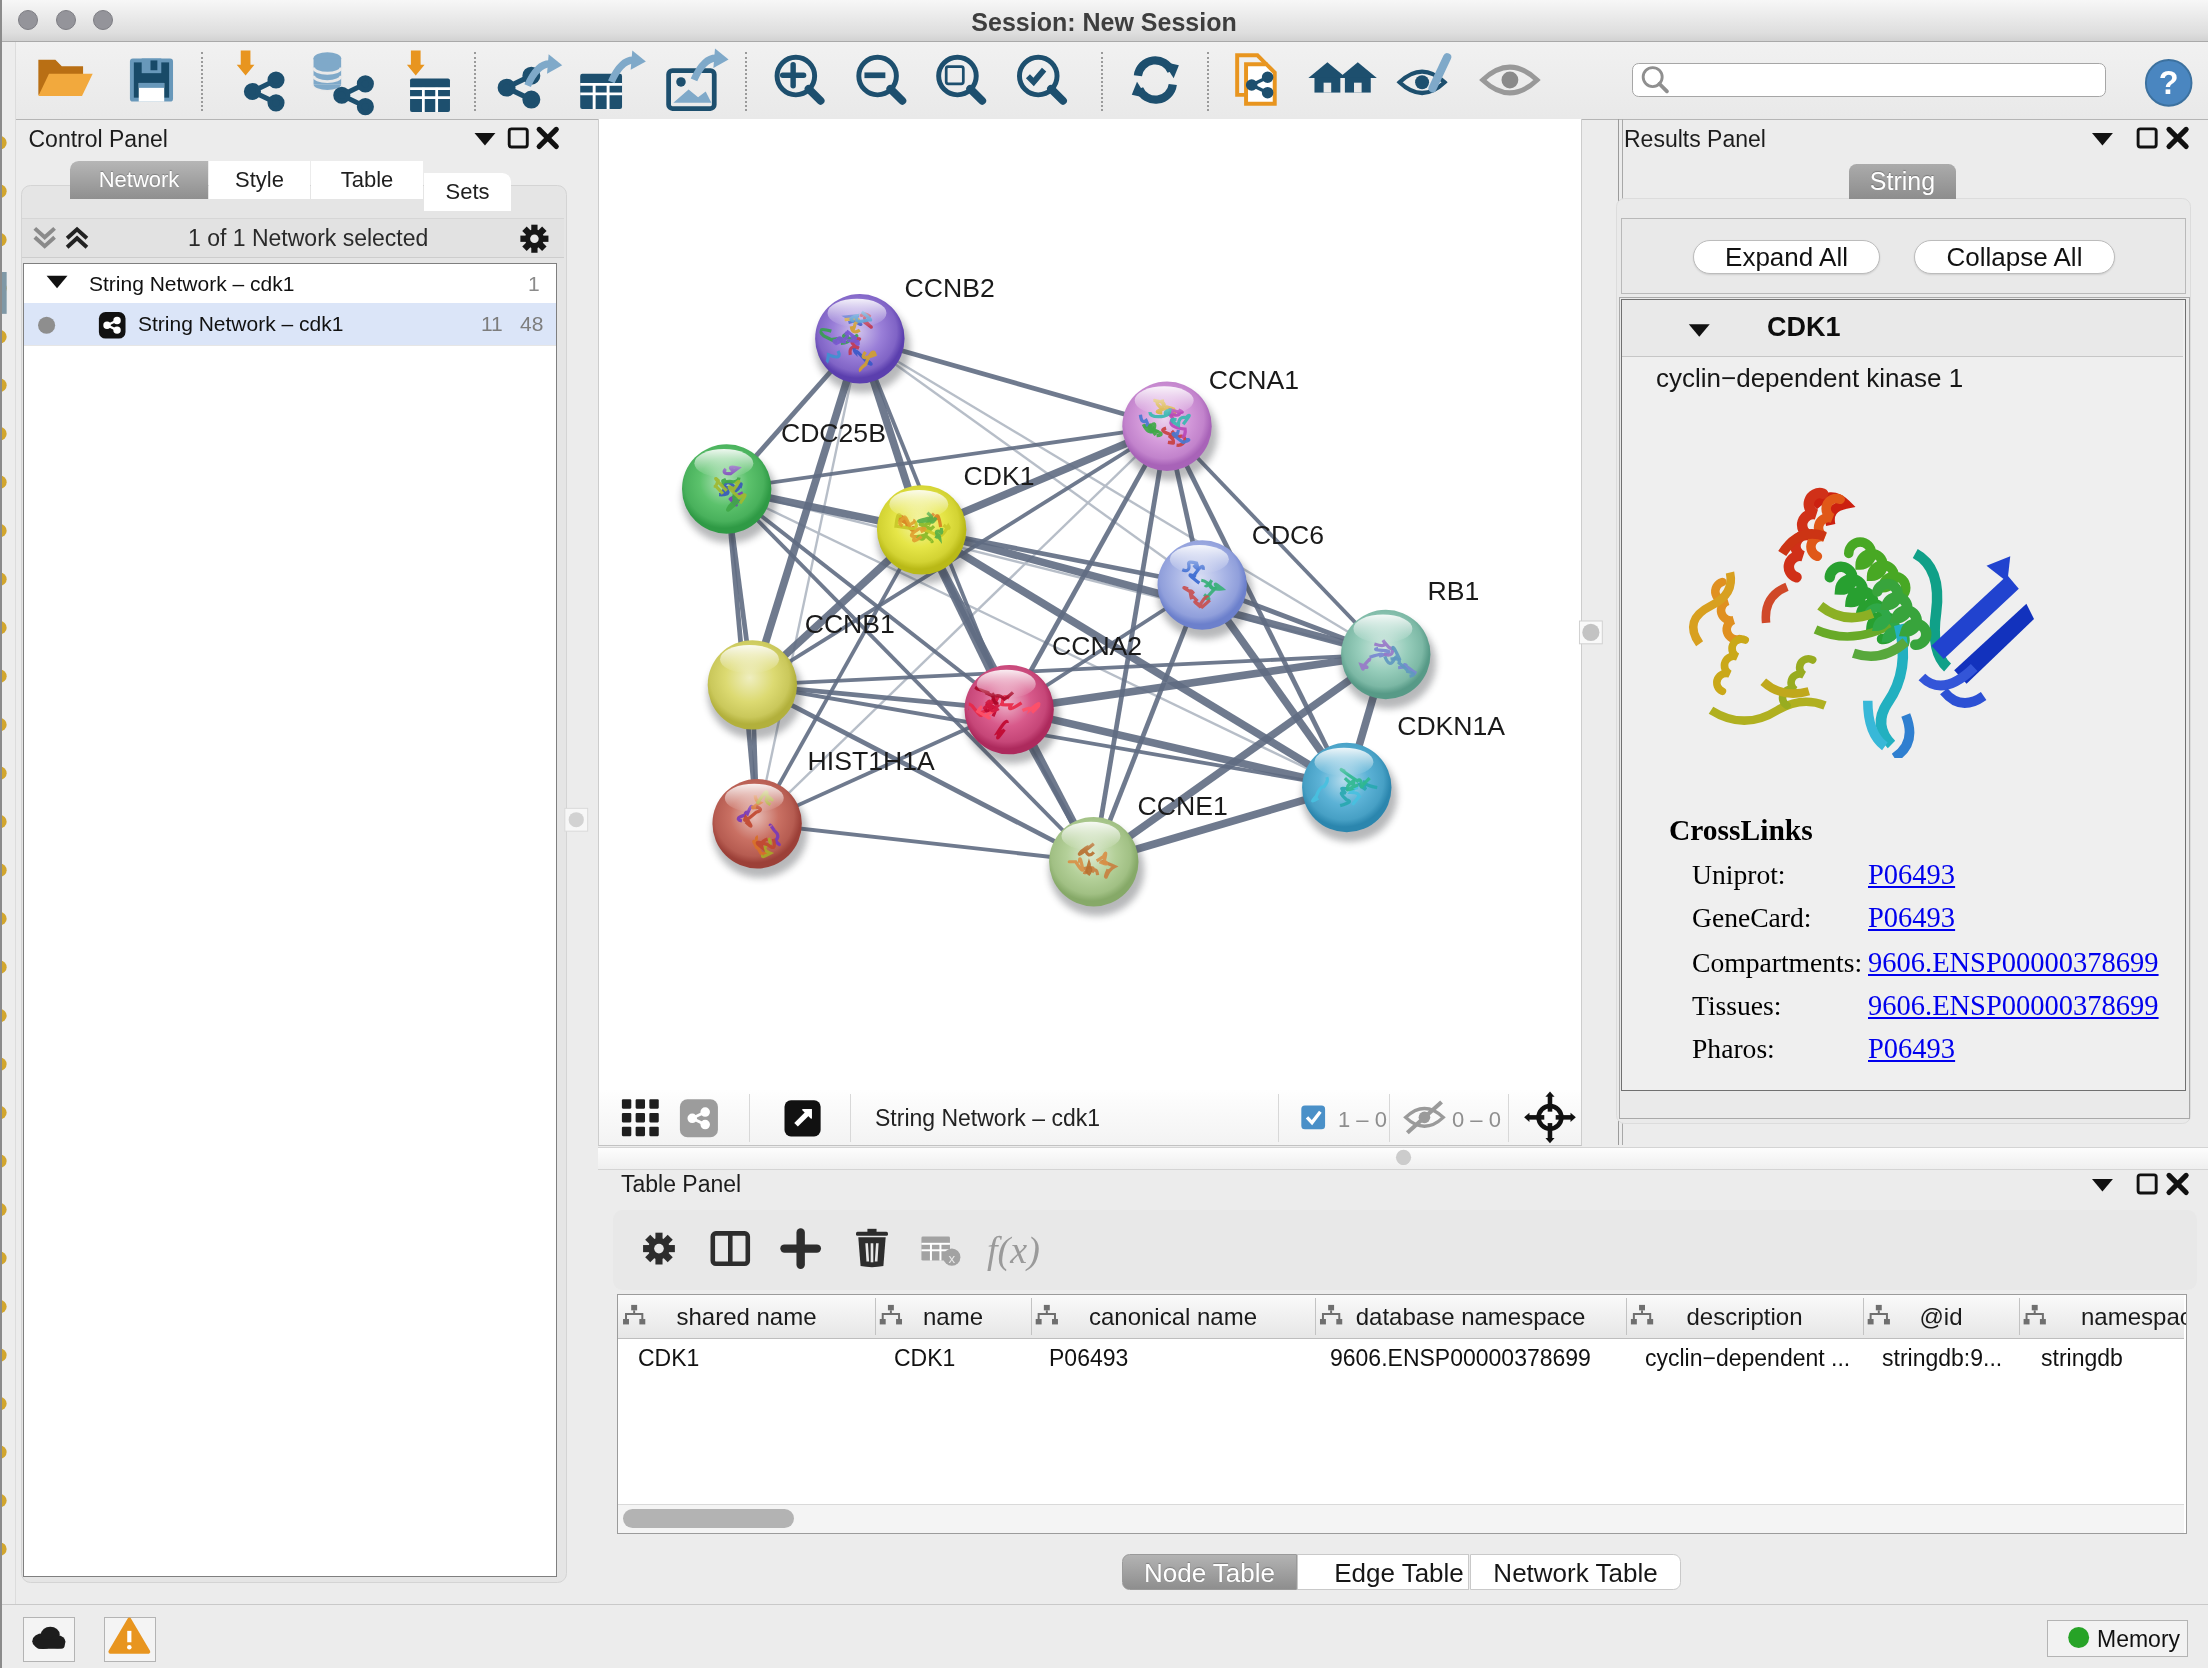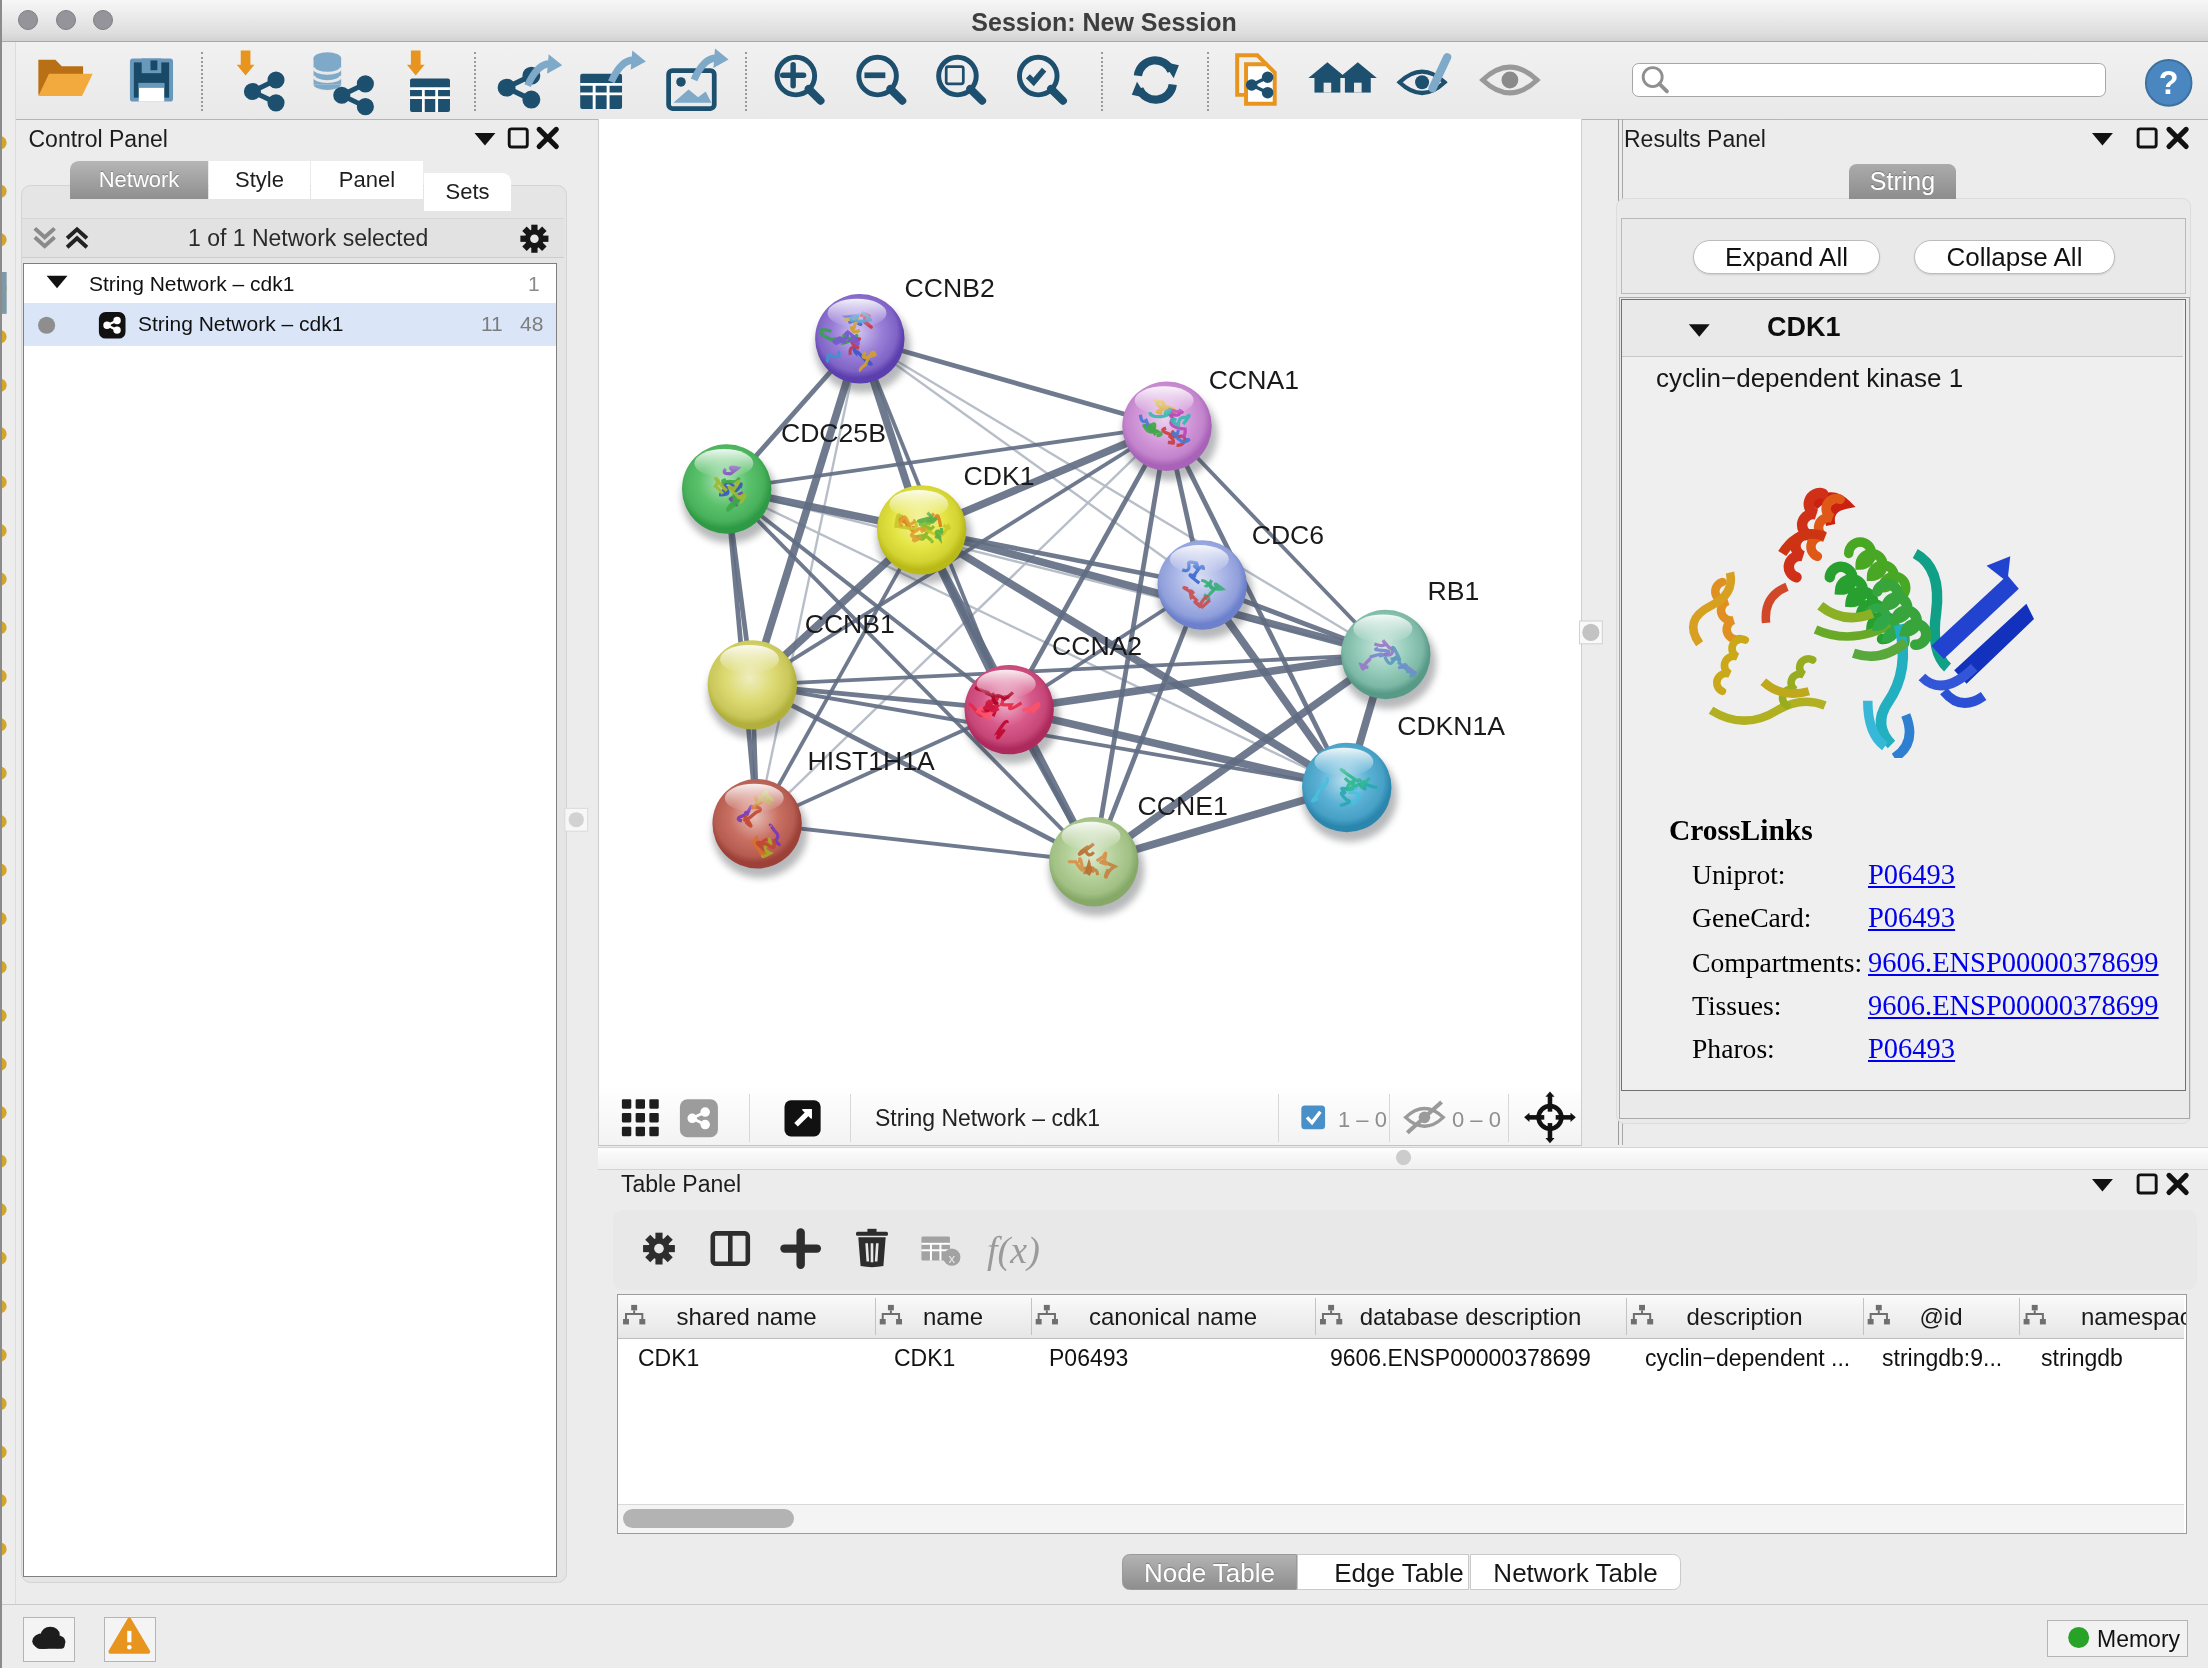--- a/index.html
+++ b/index.html
@@ -188,21 +188,21 @@
   <div class="tsep" style="left:1207px;"></div>
   <div id="searchbox"></div>
 </div>
 
 <div class="abs" id="leftstrip"></div>
 
 <div class="abs" id="cp-title">Control Panel</div>
 <div class="abs" id="cp-box"></div>
 <div class="tab tabsel" style="left:70px;width:138px;border-radius:8.6px 0 0 0;">Network</div>
 <div class="tab" style="left:209px;width:101px;">Style</div>
-<div class="tab" style="left:311px;width:112px;">Panel</div>
+<div class="tab" style="left:311px;width:112px;">Table</div>
 <div class="tab" style="left:424px;width:87px;border-radius:0 8.6px 0 0;margin-top:12px;">Sets</div>
 <div class="abs" id="cp-subbar">
   <span style="position:absolute;left:166px;top:5.7px;">1 of 1 Network selected</span>
 </div>
 <div class="abs" id="cp-list">
   <div style="position:absolute;left:65px;top:7.6px;font-size:21px;color:#111;">String Network – cdk1</div>
   <div style="position:absolute;left:504px;top:7.6px;font-size:21px;color:#8b8b8b;">1</div>
   <div id="cp-row2">
     <div style="position:absolute;left:114px;top:8.6px;font-size:21px;color:#111;">String Network – cdk1</div>
     <div style="position:absolute;left:457px;top:8.6px;font-size:21px;color:#7d7d7d;">11</div>
@@ -626,21 +626,21 @@
 <div class="abs" id="tp-title">Table Panel</div>
 <div class="abs" id="tp-toolbox"></div>
 <div class="abs" id="tp-table">
   <div id="tp-header">
       <div class="th" style="left:0px;width:257px;">shared name</div>
       <div class="thsep" style="left:257px;"></div>
       <div class="th" style="left:257px;width:156px;">name</div>
       <div class="thsep" style="left:413px;"></div>
       <div class="th" style="left:413px;width:284px;">canonical name</div>
       <div class="thsep" style="left:697px;"></div>
-      <div class="th" style="left:697px;width:311px;">database description</div>
+      <div class="th" style="left:697px;width:311px;">database namespace</div>
       <div class="thsep" style="left:1008px;"></div>
       <div class="th" style="left:1008px;width:237px;">description</div>
       <div class="thsep" style="left:1245px;"></div>
       <div class="th" style="left:1245px;width:156px;">@id</div>
       <div class="thsep" style="left:1401px;"></div>
       <div class="th" style="left:1463px;width:190px;text-align:left;">namespace</div>
       <svg style="position:absolute;left:0;top:0;" width="1566" height="43" xmlns="http://www.w3.org/2000/svg" viewBox="0 0 1647 45">
         <rect x="13.879999999999999" y="10.299999999999999" width="6.24" height="5.72" fill="#6f6f6f"></rect>
         <rect x="5.299999999999999" y="25.12" width="6.24" height="5.72" fill="#6f6f6f"></rect>
         <rect x="22.46" y="25.12" width="6.24" height="5.72" fill="#6f6f6f"></rect>

